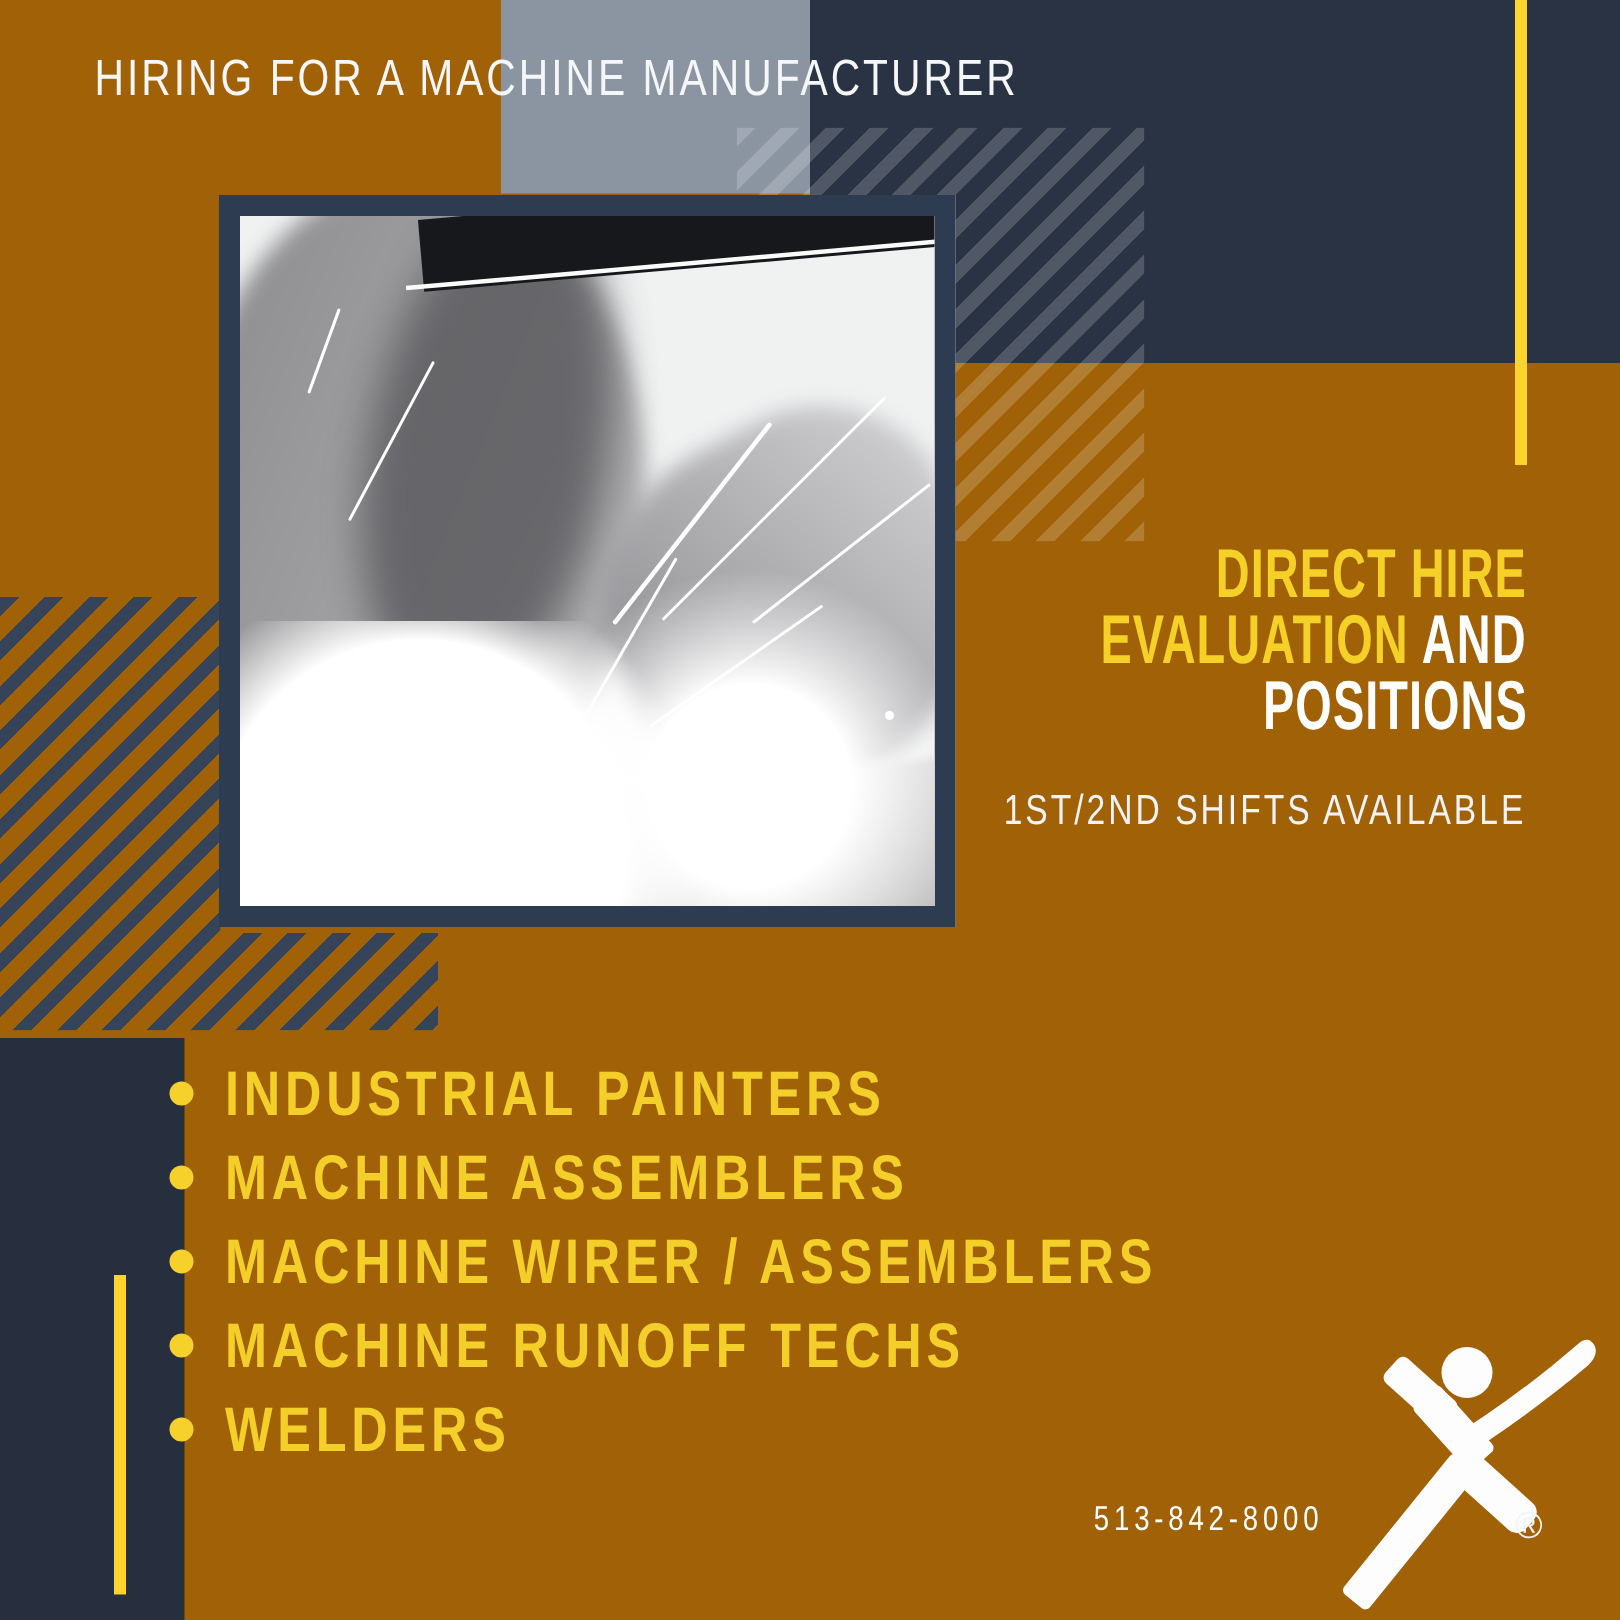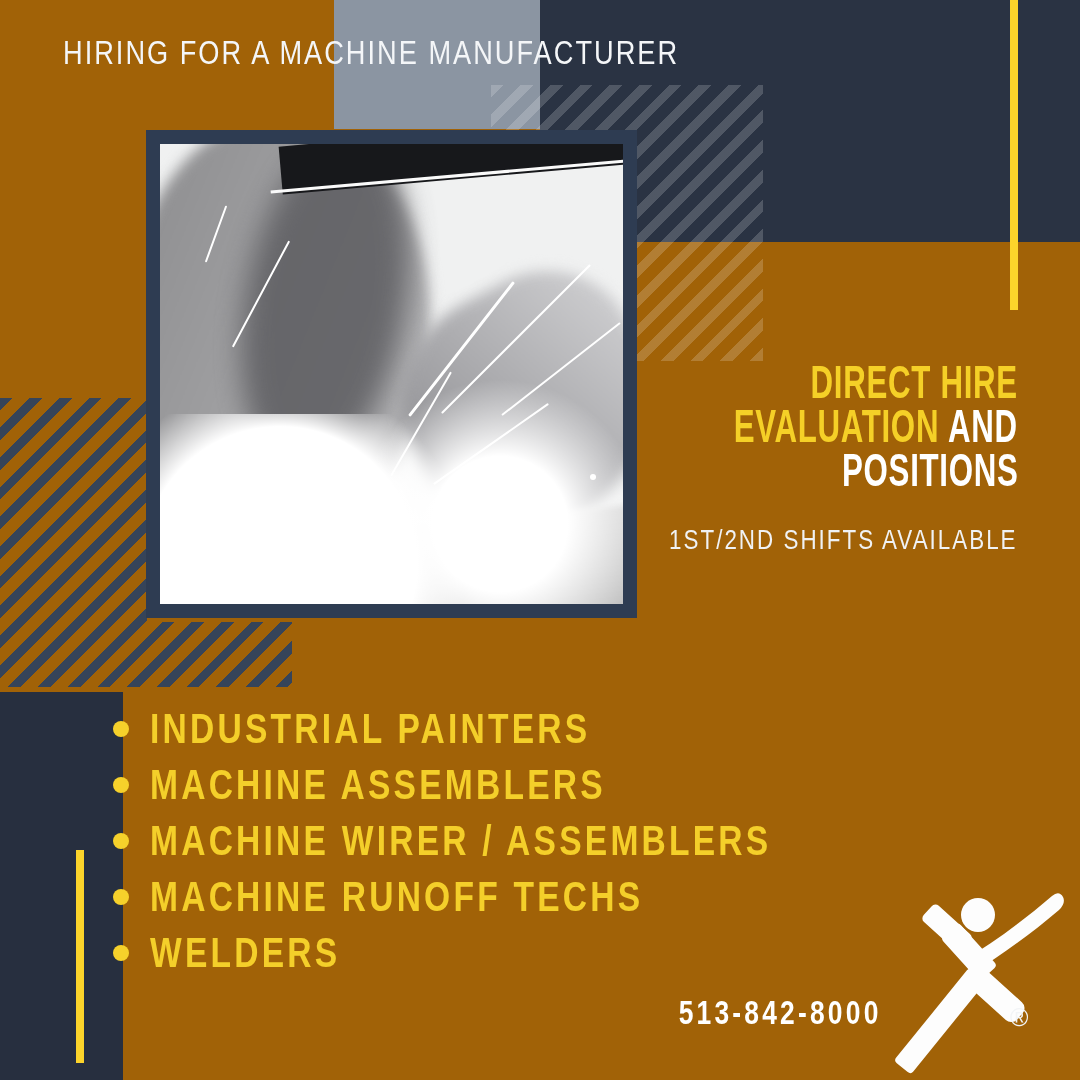--- a/index.html
+++ b/index.html
@@ -63,21 +63,21 @@
   .accent{color:#f5d027;}
   .and-white{color:#ffffff;margin-left:0.28em;}
   .shifts{right:62px;top:524px;color:#f0f2f4;font-size:28px;font-weight:400;letter-spacing:2.5px;text-align:center;}
 
   .positions{left:113px;top:701px;list-style:none;margin:0;padding:0;}
   .positions li{display:flex;align-items:center;height:56px;}
   .dot{width:16px;height:16px;border-radius:50%;background:#f6d12b;flex:0 0 16px;}
   .pos-text{margin-left:21px;color:#f4cf2a;font-size:42px;font-weight:700;letter-spacing:4px;}
 
   .contact{right:198px;top:995px;text-align:center;color:#ffffff;
-    font-size:33px;font-weight:700;line-height:35px;letter-spacing:4px;}
+    font-size:23px;font-weight:400;line-height:35px;letter-spacing:4px;}
 
   
   .logo-part{position:absolute;background:#fdfdfd;}
   .lg-head{left:961px;top:898px;width:34px;height:34px;border-radius:50%;}
   .lg-arm{left:921px;top:917px;width:52px;height:22px;border-radius:5px;transform:rotate(42deg);}
   .lg-torso{left:940px;top:940px;width:58px;height:24px;border-radius:4px;transform:rotate(48deg);}
   .lg-rleg{left:964px;top:983px;width:64px;height:24px;border-radius:8px;transform:rotate(42deg);}
   .lg-lleg{left:880px;top:1010px;width:120px;height:22px;border-radius:4px;transform:rotate(-51deg);}
   .lg-swoosh{left:955px;top:885px;width:120px;height:100px;}
   .regmark{left:1010px;top:1003px;color:#f2f4f6;font-size:25px;}

